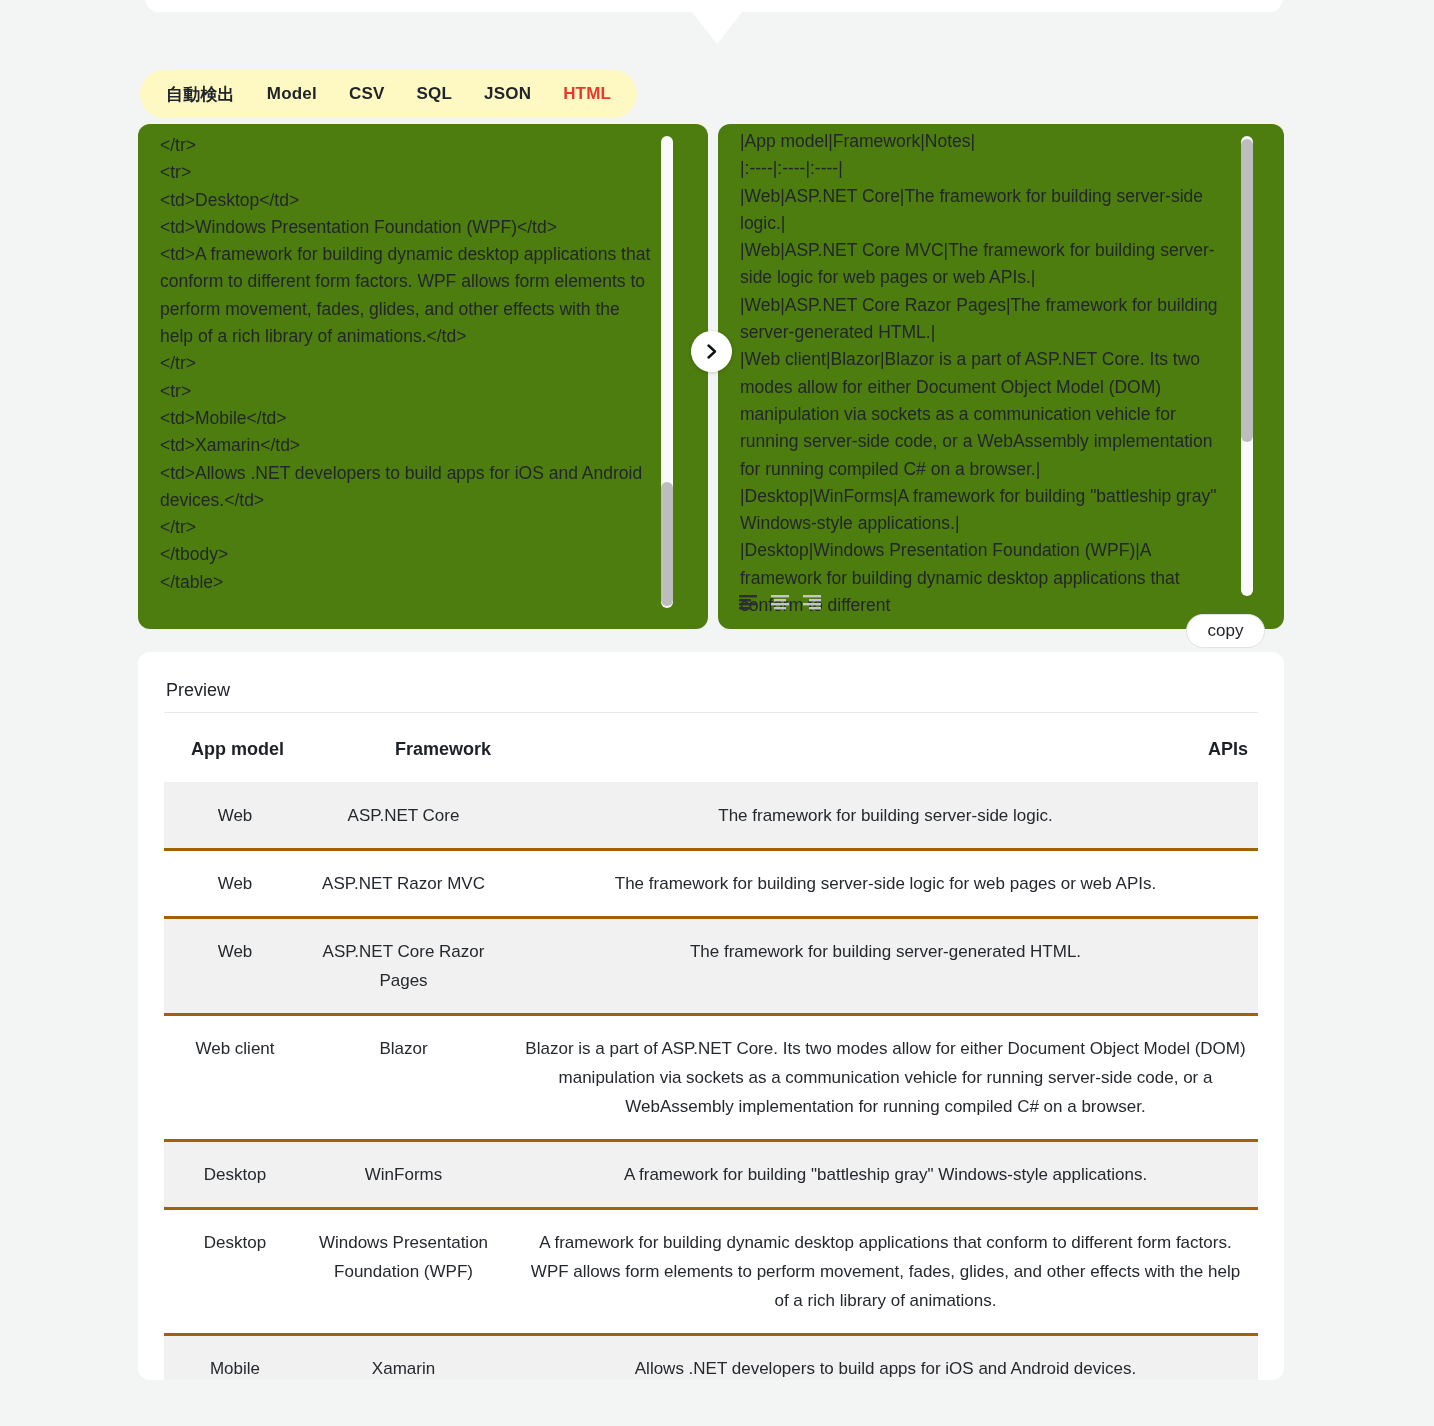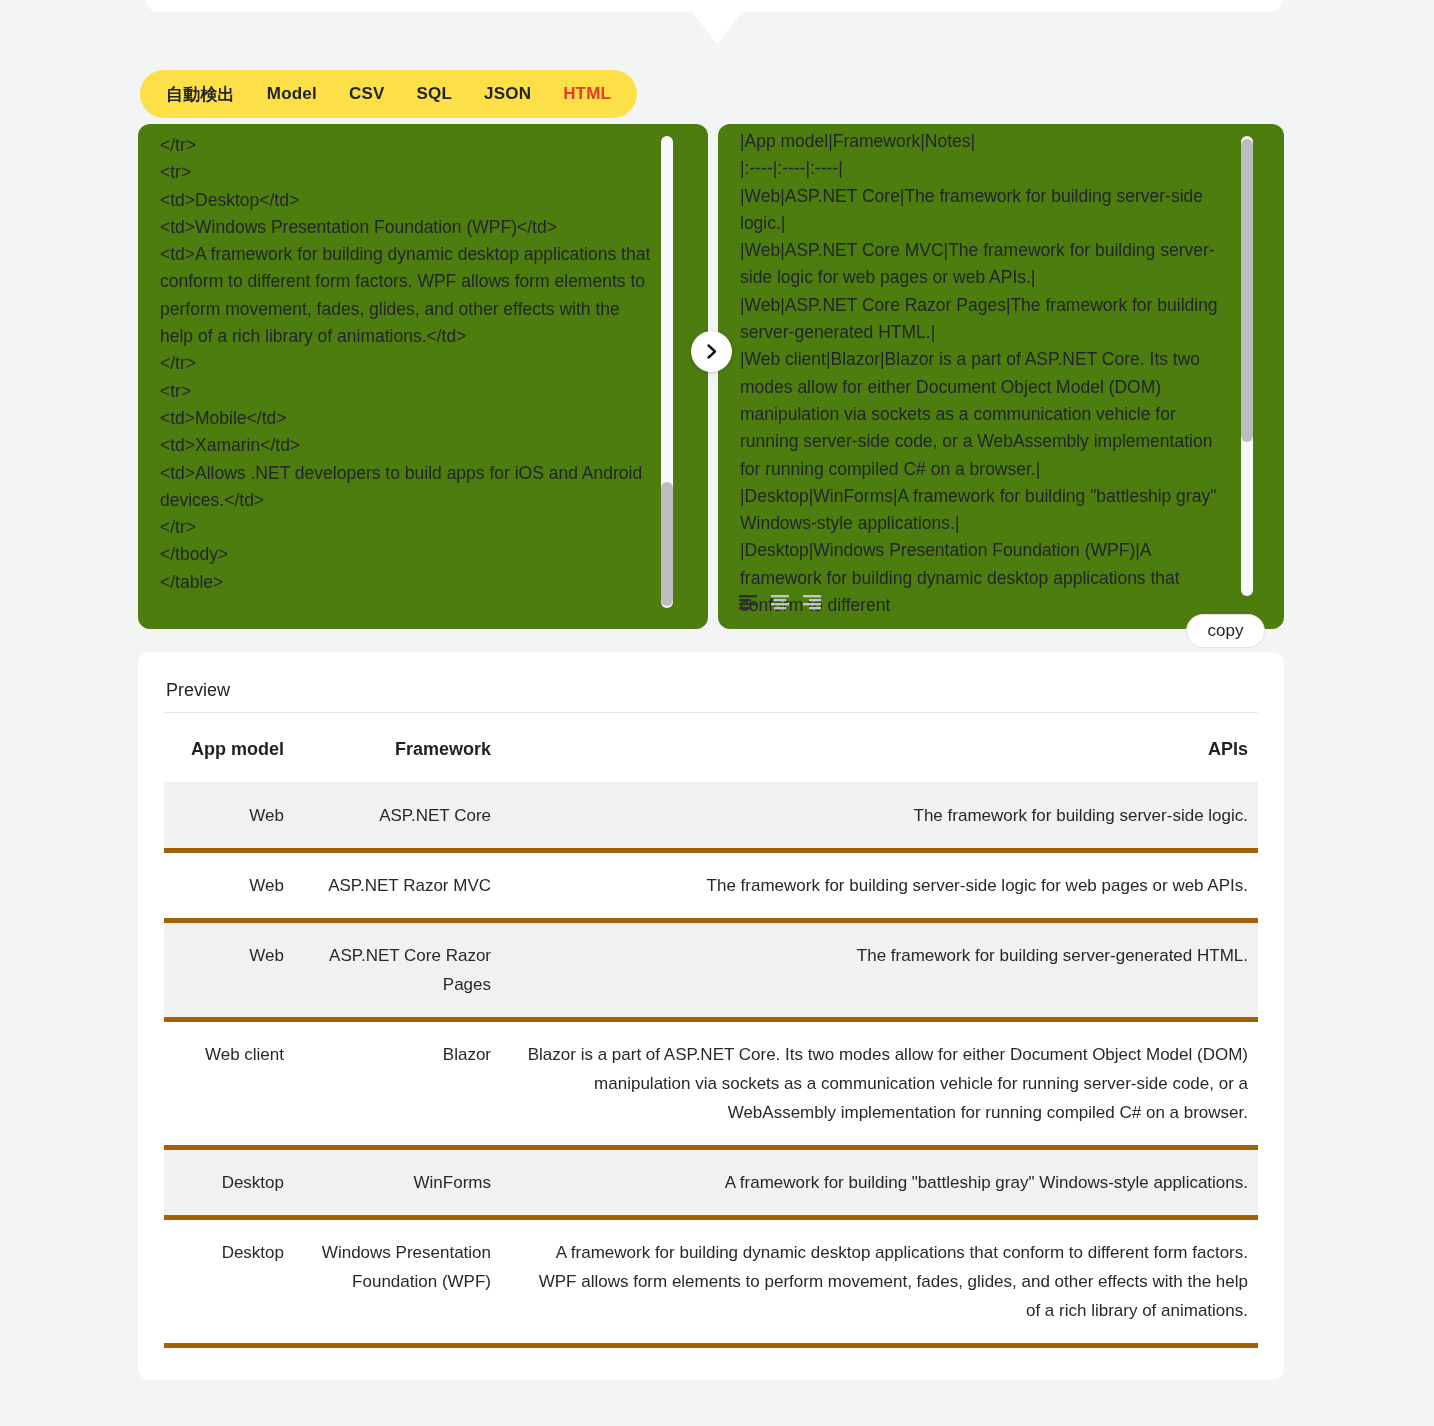--- a/index.html
+++ b/index.html
@@ -27,21 +27,21 @@
     border-left: 26px solid transparent;
     border-right: 26px solid transparent;
     border-top: 33px solid #ffffff;
   }
 
   
   .tabs {
     position: absolute;
     left: 140px; top: 70px;
     height: 48px;
-    background: #fde047;
+    background: #fef9c3;
     border-radius: 24px;
     display: flex;
     align-items: center;
     padding: 0 26px;
     gap: 32px;
   }
   .tab {
     font-size: 17px;
     font-weight: bold;
     color: #21252a;
@@ -162,27 +162,27 @@
   }
   table.preview th {
     text-align: right;
     font-size: 18px;
     font-weight: bold;
     color: #1d2126;
     padding: 26px 10px 22px 18px;
     border-bottom: 1px solid #eeeeef;
   }
   table.preview td {
-    text-align: right;
+    text-align: center;
     font-size: 17px;
     color: #25292e;
     padding: 18px 10px 18px 22px;
     line-height: 29px;
     vertical-align: top;
-    border-bottom: 5px solid #a16207;
+    border-bottom: 3px solid #a16207;
   }
   table.preview tbody tr:nth-child(odd) td { background: #f1f1f1; }
   table.preview col.c1 { width: 130px; }
   table.preview col.c2 { width: 207px; }
   table.preview col.c3 { width: auto; }
 </style>
 </head>
 <body>
 
 <div class="page">
@@ -307,17 +307,22 @@
         <tr>
           <td>Desktop</td>
           <td>WinForms</td>
           <td>A framework for building "battleship gray" Windows-style applications.</td>
         </tr>
         <tr>
           <td>Desktop</td>
           <td>Windows Presentation Foundation (WPF)</td>
           <td>A framework for building dynamic desktop applications that conform to different form factors. WPF allows form elements to perform movement, fades, glides, and other effects with the help of a rich library of animations.</td>
         </tr>
+        <tr>
+          <td>Mobile</td>
+          <td>Xamarin</td>
+          <td>Allows .NET developers to build apps for iOS and Android devices.</td>
+        </tr>
       </tbody>
     </table>
   </div>
 
 </div>
 
 </body></html>

